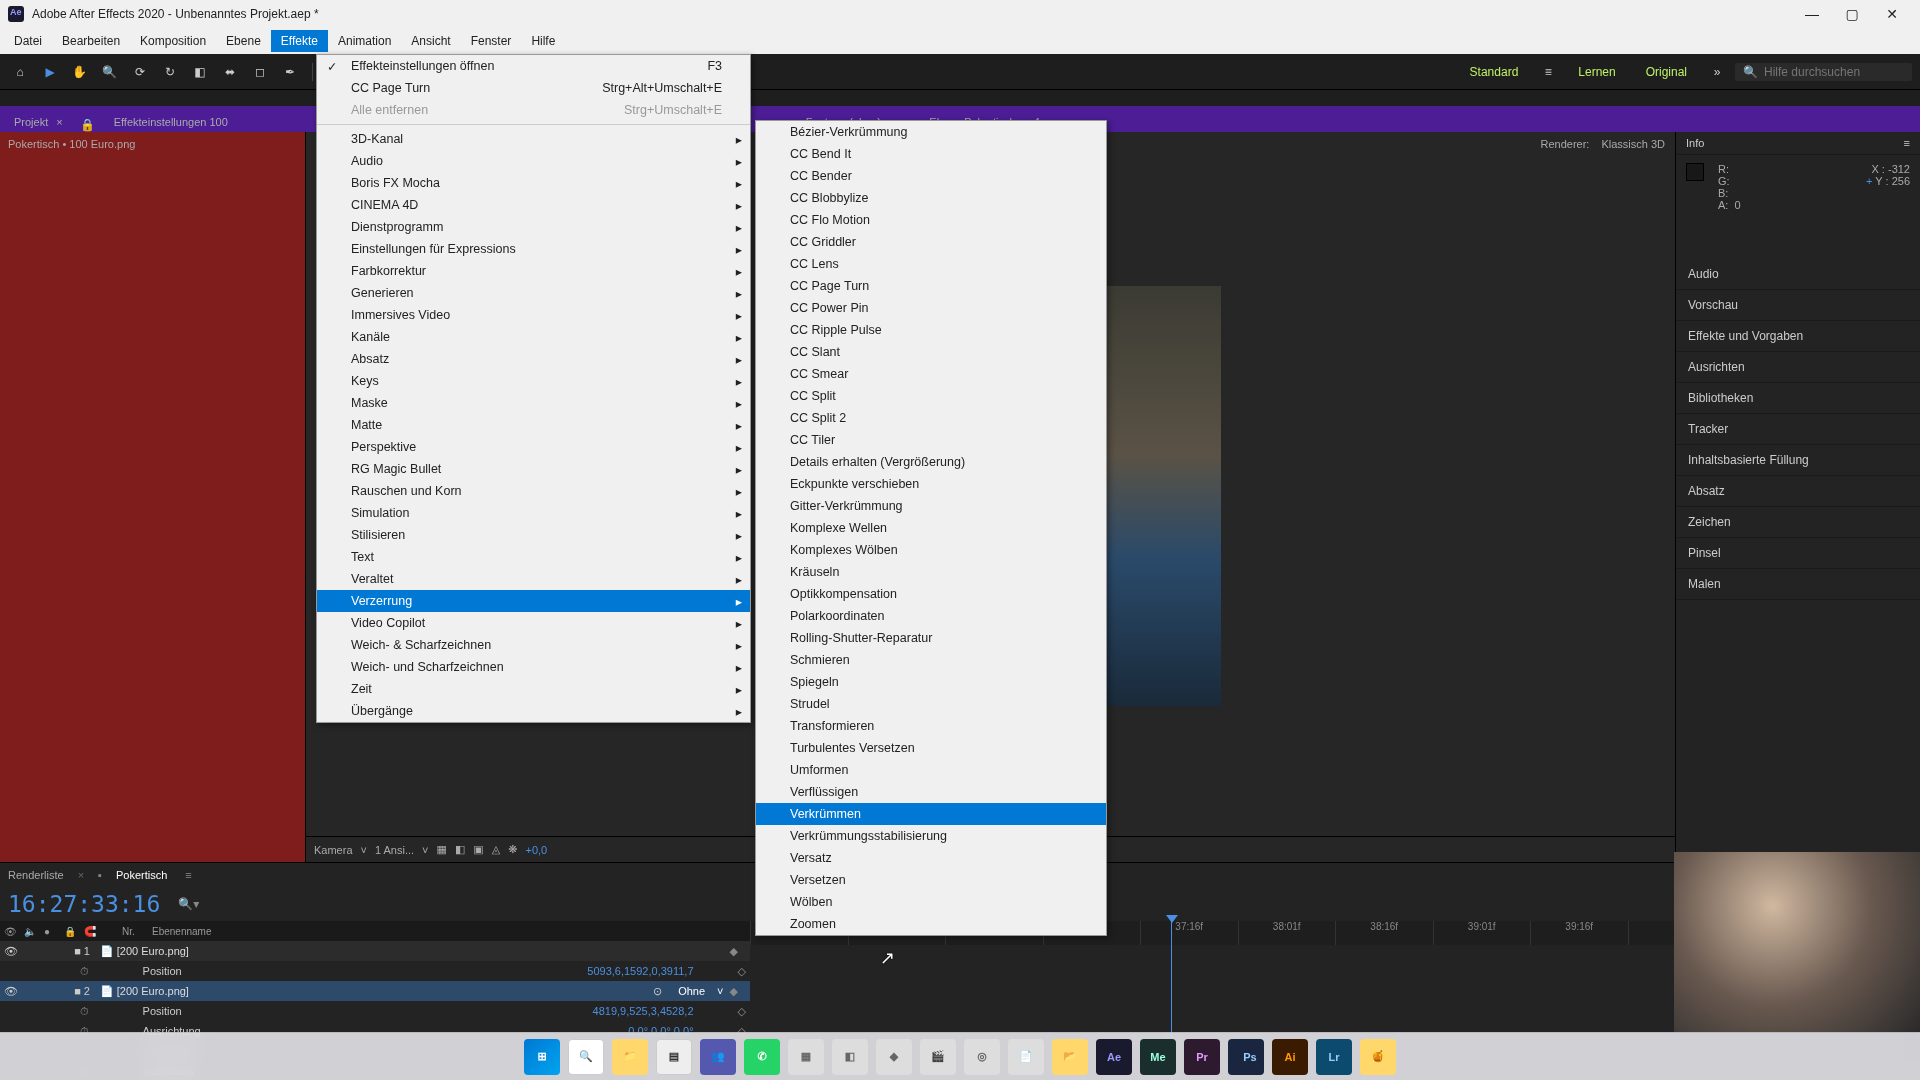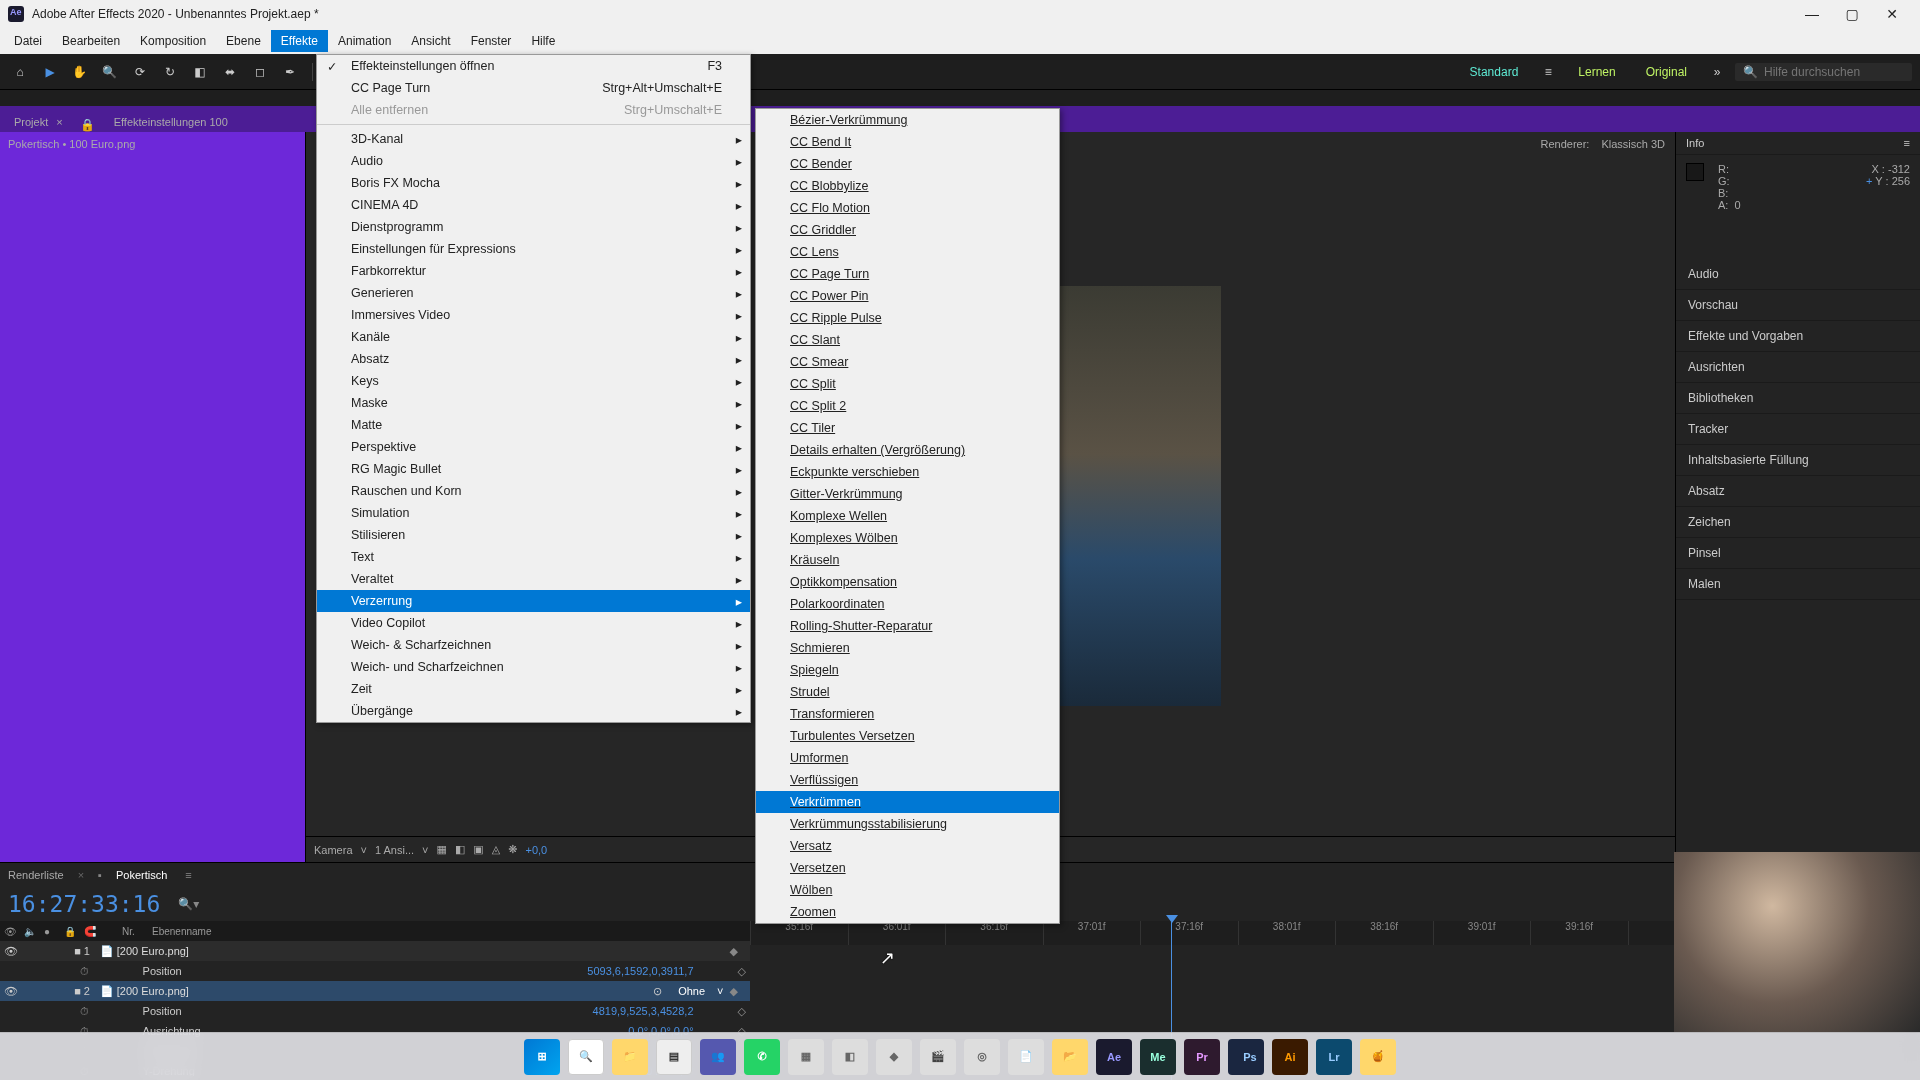--- a/index.html
+++ b/index.html
@@ -17,33 +17,33 @@
 .menubar .mitem { padding: 4px 10px; }
 .menubar .mitem.active { background: #0078d4; color: #fff; }
 
 
 .toolbar { height: 36px; background: #1e1e1e; border-bottom: 1px solid #000; display: flex; align-items: center; padding: 0 8px; gap: 6px; }
 .toolbar .tbtn { width: 24px; height: 24px; display: inline-flex; align-items: center; justify-content: center; color: #ccc; }
 .toolbar .tbtn.active { color: #4a90e2; }
 .toolbar .sep { width: 1px; height: 18px; background: #444; margin: 0 4px; }
 .toolbar .snap { display: flex; align-items: center; gap: 4px; color: #ccc; }
 .toolbar .wsbtn { color: #bef264; padding: 4px 12px; }
-.toolbar .wsbtn.active { color: #5eead4; }
+.toolbar .wsbtn.active { color: #bef264; }
 .toolbar .search { margin-left: auto; display: flex; align-items: center; gap: 6px; background: #2a2a2a; padding: 2px 8px; border-radius: 2px; }
 .toolbar .search input { background: none; border: none; color: #999; font-size: 12px; width: 140px; outline: none; }
 
 
 .tabsrow { height: 26px; background: #4c1d95; display: flex; align-items: flex-end; margin-top: 16px; }
 .tabsrow .tab { padding: 4px 14px; color: #aaa; font-size: 11px; }
 .tabsrow .tab .x { margin-left: 8px; }
 .tabsrow .lockicon { margin: 0 4px; }
 
 
 .main { position: relative; height: calc(100% - 28px - 26px - 36px - 26px - 234px); display: flex; }
-.leftpanel { width: 306px; background: #6d28d9; border-right: 1px solid #000; }
+.leftpanel { width: 306px; background: #7f1d1d; border-right: 1px solid #000; }
 .leftpanel .crumb { padding: 6px 8px; color: #aaa; font-size: 11px; }
 .centerpanel { flex: 1; position: relative; background: #262626; }
 .compheader { padding: 6px 10px; font-size: 11px; color: #aaa; display: flex; justify-content: flex-end; gap: 12px; }
 .viewer { position: absolute; left: 0; right: 0; top: 26px; bottom: 28px; overflow: hidden; background: #262626; }
 .viewer .frame { position: absolute; left: 50%; top: 50%; transform: translate(-50%, -50%); width: 460px; height: 420px; background: linear-gradient(180deg, #3b3b33 0%, #5a5245 40%, #2a4a6a 65%, #1a2a3a 100%); }
 .viewerfooter { position: absolute; left: 0; right: 0; bottom: 0; height: 26px; background: #262626; border-top: 1px solid #000; display: flex; align-items: center; padding: 0 8px; gap: 8px; font-size: 11px; color: #aaa; }
 .viewerfooter .val { color: #4a90e2; }
 
 .rightpanel { width: 245px; background: #232323; border-left: 1px solid #000; }
 .rightpanel .rphdr { padding: 5px 10px; font-size: 11px; color: #ccc; border-bottom: 1px solid #1a1a1a; display: flex; justify-content: space-between; }
@@ -53,21 +53,21 @@
 
 
 .dropdown { position: absolute; background: #f0f0f0; color: #222; border: 1px solid #999; box-shadow: 2px 2px 6px rgba(0,0,0,0.4); font-size: 12.5px; z-index: 100; }
 .dropdown .dditem { padding: 4px 28px 4px 34px; display: flex; justify-content: space-between; position: relative; white-space: nowrap; }
 .dropdown .dditem.highlight { background: #0078d4; color: #fff; }
 .dropdown .dditem.disabled { color: #999; }
 .dropdown .dditem .chk { position: absolute; left: 10px; }
 .dropdown .dditem .arrow { position: absolute; right: 8px; }
 .dropdown .ddsep { height: 1px; background: #ccc; margin: 3px 0; }
 .dd1 { left: 316px; top: 54px; width: 435px; }
-.dd2 { left: 755px; top: 108px; width: 305px; text-decoration: underline; }
+.dd2 { left: 755px; top: 120px; width: 352px; }
 
 
 .bottom { height: 234px; background: #232323; border-top: 1px solid #000; display: flex; }
 .timelineleft { width: 750px; display: flex; flex-direction: column; }
 .tltabs { height: 24px; display: flex; align-items: center; padding: 0 8px; gap: 14px; font-size: 11px; }
 .tltabs .tltab { color: #aaa; }
 .tltabs .tltab.active { color: #fff; }
 .tltabs .ctx { margin-left: 4px; color: #888; }
 .tlheader { height: 34px; display: flex; align-items: center; padding: 0 8px; gap: 10px; background: #232323; }
 .tlheader .tc { color: #4a90e2; font-size: 23px; font-family: monospace; }

